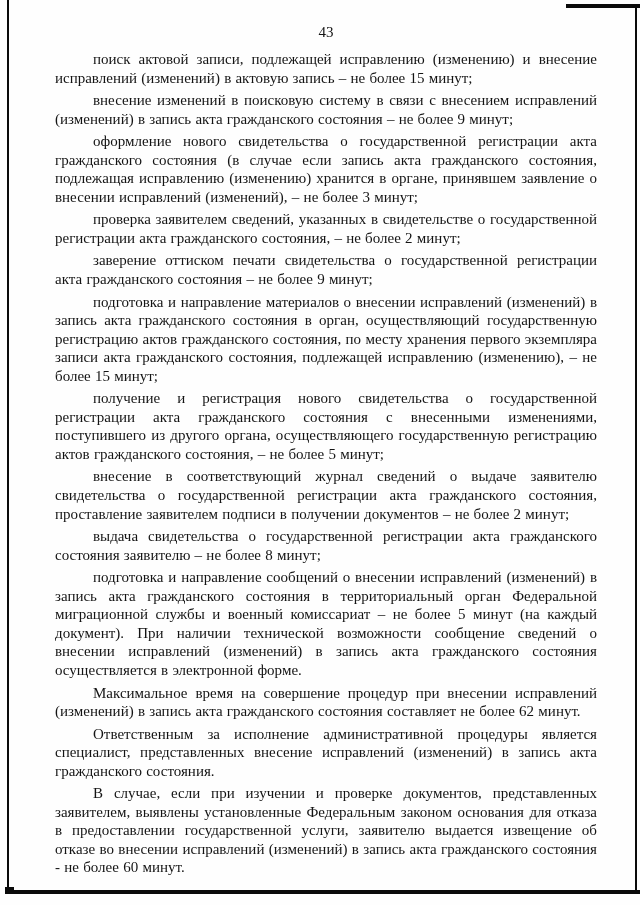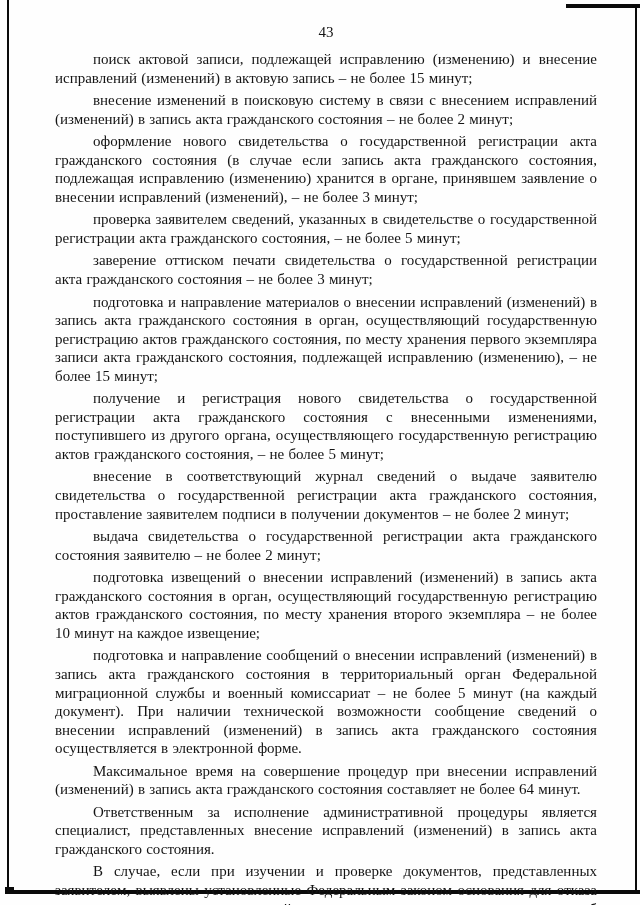--- a/index.html
+++ b/index.html
@@ -51,26 +51,25 @@
 
 <div class="scan-line" id="edge-left"></div>
 <div class="scan-line" id="edge-right"></div>
 <div class="scan-line" id="edge-topright"></div>
 <div class="scan-line" id="edge-bottom"></div>
 <div class="scan-line" id="edge-bottomleft"></div>
 
 <div class="content">
   <div class="page-number">43</div>
   <p>поиск актовой записи, подлежащей исправлению (изменению) и внесение исправлений (изменений) в актовую запись – не более 15 минут;</p>
-  <p>внесение изменений в поисковую систему в связи с внесением исправлений (изменений) в запись акта гражданского состояния – не более 2 минут;</p>
+  <p>внесение изменений в поисковую систему в связи с внесением исправлений (изменений) в запись акта гражданского состояния – не более 9 минут;</p>
   <p>оформление нового свидетельства о государственной регистрации акта гражданского состояния (в случае если запись акта гражданского состояния, подлежащая исправлению (изменению) хранится в органе, принявшем заявление о внесении исправлений (изменений), – не более 3 минут;</p>
-  <p>проверка заявителем сведений, указанных в свидетельстве о государственной регистрации акта гражданского состояния, – не более 5 минут;</p>
-  <p>заверение оттиском печати свидетельства о государственной регистрации акта гражданского состояния – не более 3 минут;</p>
+  <p>проверка заявителем сведений, указанных в свидетельстве о государственной регистрации акта гражданского состояния, – не более 2 минут;</p>
+  <p>заверение оттиском печати свидетельства о государственной регистрации акта гражданского состояния – не более 9 минут;</p>
   <p>подготовка и направление материалов о внесении исправлений (изменений) в запись акта гражданского состояния в орган, осуществляющий государственную регистрацию актов гражданского состояния, по месту хранения первого экземпляра записи акта гражданского состояния, подлежащей исправлению (изменению), – не более 15 минут;</p>
   <p>получение и регистрация нового свидетельства о государственной регистрации акта гражданского состояния с внесенными изменениями, поступившего из другого органа, осуществляющего государственную регистрацию актов гражданского состояния, – не более 5 минут;</p>
   <p>внесение в соответствующий журнал сведений о выдаче заявителю свидетельства о государственной регистрации акта гражданского состояния, проставление заявителем подписи в получении документов – не более 2 минут;</p>
-  <p>выдача свидетельства о государственной регистрации акта гражданского состояния заявителю – не более 2 минут;</p>
-  <p>подготовка извещений о внесении исправлений (изменений) в запись акта гражданского состояния в орган, осуществляющий государственную регистрацию актов гражданского состояния, по месту хранения второго экземпляра – не более 10 минут на каждое извещение;</p>
+  <p>выдача свидетельства о государственной регистрации акта гражданского состояния заявителю – не более 8 минут;</p>
   <p>подготовка и направление сообщений о внесении исправлений (изменений) в запись акта гражданского состояния в территориальный орган Федеральной миграционной службы и военный комиссариат – не более 5 минут (на каждый документ). При наличии технической возможности сообщение сведений о внесении исправлений (изменений) в запись акта гражданского состояния осуществляется в электронной форме.</p>
-  <p>Максимальное время на совершение процедур при внесении исправлений (изменений) в запись акта гражданского состояния составляет не более 64 минут.</p>
+  <p>Максимальное время на совершение процедур при внесении исправлений (изменений) в запись акта гражданского состояния составляет не более 62 минут.</p>
   <p>Ответственным за исполнение административной процедуры является специалист, представленных внесение исправлений (изменений) в запись акта гражданского состояния.</p>
   <p>В случае, если при изучении и проверке документов, представленных заявителем, выявлены установленные Федеральным законом основания для отказа в предоставлении государственной услуги, заявителю выдается извещение об отказе во внесении исправлений (изменений) в запись акта гражданского состояния - не более 60 минут.</p>
 </div>
 
 </body></html>

